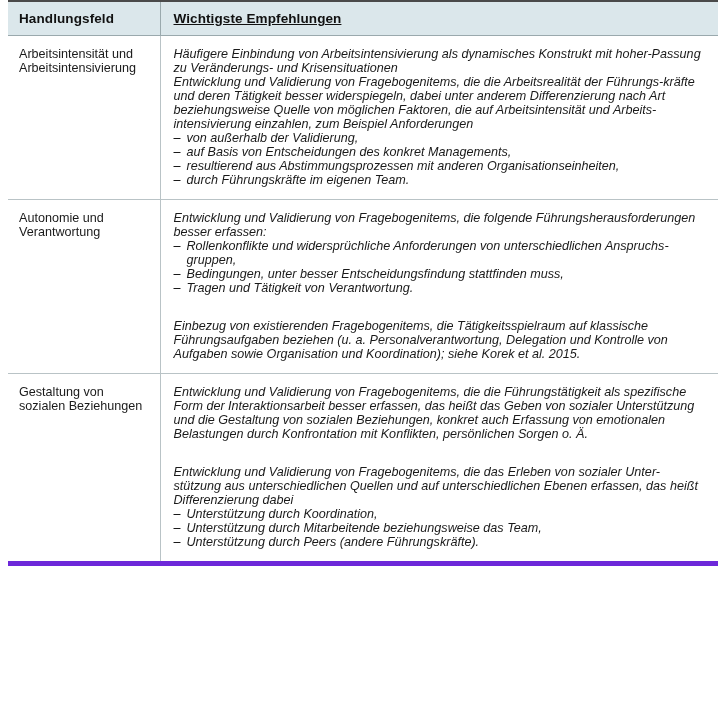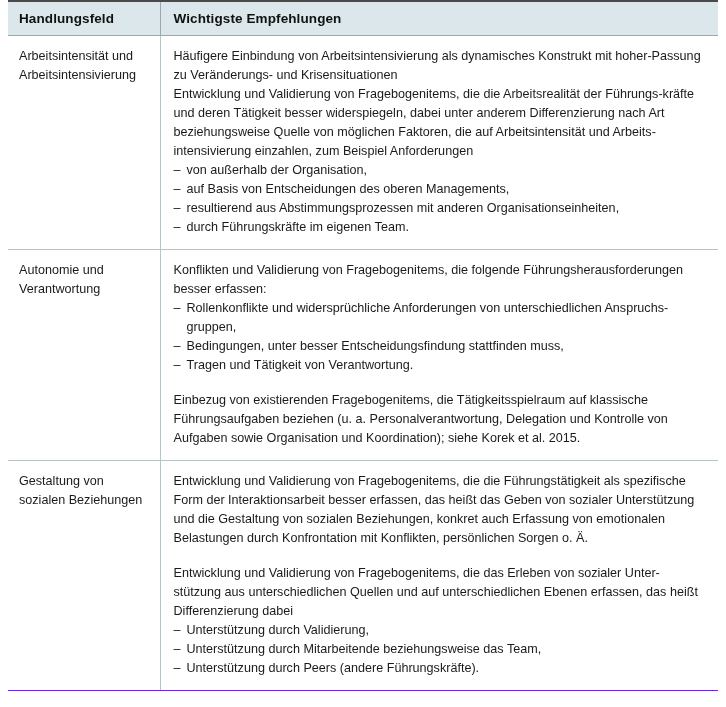--- a/index.html
+++ b/index.html
@@ -45,55 +45,57 @@
     color: #111111;
     padding: 9px 10px 9px 10px;
     letter-spacing: 0.1px;
   }
   thead th.th-field {
     border-right: 1px solid #9aa9ad;
     padding-left: 11px;
   }
   thead th.th-rec {
     padding-left: 13px;
+    text-decoration: underline;
   }
 
   
   tbody td {
     vertical-align: top;
     font-size: 12.6px;
-    line-height: 19px;
+    line-height: 14px;
     color: #1a1a1a;
     border-bottom: 1px solid #b9c3c6;
     padding: 11px 10px 12px 10px;
   }
   tbody td.cell-field {
     border-right: 1px solid #b9c3c6;
     padding-left: 11px;
     padding-right: 6px;
   }
   tbody td.cell-rec {
     padding-left: 13px;
     padding-right: 14px;
   }
   tbody tr:last-child td {
-    border-bottom: 1px solid #6d28d9;
+    border-bottom: 5px solid #6d28d9;
   }
 
   .field-label {
     display: block;
     white-space: pre-line;
   }
 
   
   .block {
     margin: 0;
+    font-style: italic;
   }
   .block + .block.spaced {
-    margin-top: 16px;
+    margin-top: 24px;
   }
   .para {
     margin: 0;
     text-align: left;
   }
   ul.dash-list {
     list-style: none;
     margin: 0;
     padding: 0;
   }
@@ -126,52 +128,52 @@
     <tbody id="table-body">
         <tr>
           <td class="cell-field">
             <span class="field-label">Arbeitsintensität und
 Arbeitsintensivierung</span>
           </td>
           <td class="cell-rec">
             <p class="para block">Häufigere Einbindung von Arbeitsintensivierung als dynamisches Konstrukt mit hoher-Passung zu Veränderungs- und Krisensituationen</p>
             <p class="para block">Entwicklung und Validierung von Fragebogenitems, die die Arbeitsrealität der Führungs-kräfte und deren Tätigkeit besser widerspiegeln, dabei unter anderem Differenzierung nach Art beziehungsweise Quelle von möglichen Faktoren, die auf Arbeitsintensität und Arbeits-intensivierung einzahlen, zum Beispiel Anforderungen</p>
             <ul class="dash-list block">
-              <li><span class="dash">–</span><span>von außerhalb der Organisation,</span></li>
-              <li><span class="dash">–</span><span>auf Basis von Entscheidungen des oberen Managements,</span></li>
+              <li><span class="dash">–</span><span>von außerhalb der Validierung,</span></li>
+              <li><span class="dash">–</span><span>auf Basis von Entscheidungen des konkret Managements,</span></li>
               <li><span class="dash">–</span><span>resultierend aus Abstimmungsprozessen mit anderen Organisationseinheiten,</span></li>
               <li><span class="dash">–</span><span>durch Führungskräfte im eigenen Team.</span></li>
             </ul>
           </td>
         </tr>
         <tr>
           <td class="cell-field">
             <span class="field-label">Autonomie und
 Verantwortung</span>
           </td>
           <td class="cell-rec">
-            <p class="para block">Konflikten und Validierung von Fragebogenitems, die folgende Führungsherausforderungen besser erfassen:</p>
+            <p class="para block">Entwicklung und Validierung von Fragebogenitems, die folgende Führungsherausforderungen besser erfassen:</p>
             <ul class="dash-list block">
               <li><span class="dash">–</span><span>Rollenkonflikte und widersprüchliche Anforderungen von unterschiedlichen Anspruchs-gruppen,</span></li>
               <li><span class="dash">–</span><span>Bedingungen, unter besser Entscheidungsfindung stattfinden muss,</span></li>
               <li><span class="dash">–</span><span>Tragen und Tätigkeit von Verantwortung.</span></li>
             </ul>
             <p class="para block spaced">Einbezug von existierenden Fragebogenitems, die Tätigkeitsspielraum auf klassische Führungsaufgaben beziehen (u. a. Personalverantwortung, Delegation und Kontrolle von Aufgaben sowie Organisation und Koordination); siehe Korek et al. 2015.</p>
           </td>
         </tr>
         <tr>
           <td class="cell-field">
             <span class="field-label">Gestaltung von
 sozialen Beziehungen</span>
           </td>
           <td class="cell-rec">
             <p class="para block">Entwicklung und Validierung von Fragebogenitems, die die Führungstätigkeit als spezifische Form der Interaktionsarbeit besser erfassen, das heißt das Geben von sozialer Unterstützung und die Gestaltung von sozialen Beziehungen, konkret auch Erfassung von emotionalen Belastungen durch Konfrontation mit Konflikten, persönlichen Sorgen o. Ä.</p>
             <p class="para block spaced">Entwicklung und Validierung von Fragebogenitems, die das Erleben von sozialer Unter-stützung aus unterschiedlichen Quellen und auf unterschiedlichen Ebenen erfassen, das heißt Differenzierung dabei</p>
             <ul class="dash-list block">
-              <li><span class="dash">–</span><span>Unterstützung durch Validierung,</span></li>
+              <li><span class="dash">–</span><span>Unterstützung durch Koordination,</span></li>
               <li><span class="dash">–</span><span>Unterstützung durch Mitarbeitende beziehungsweise das Team,</span></li>
               <li><span class="dash">–</span><span>Unterstützung durch Peers (andere Führungskräfte).</span></li>
             </ul>
           </td>
         </tr>
       </tbody>
   </table>
 </div>
 
 </body></html>

